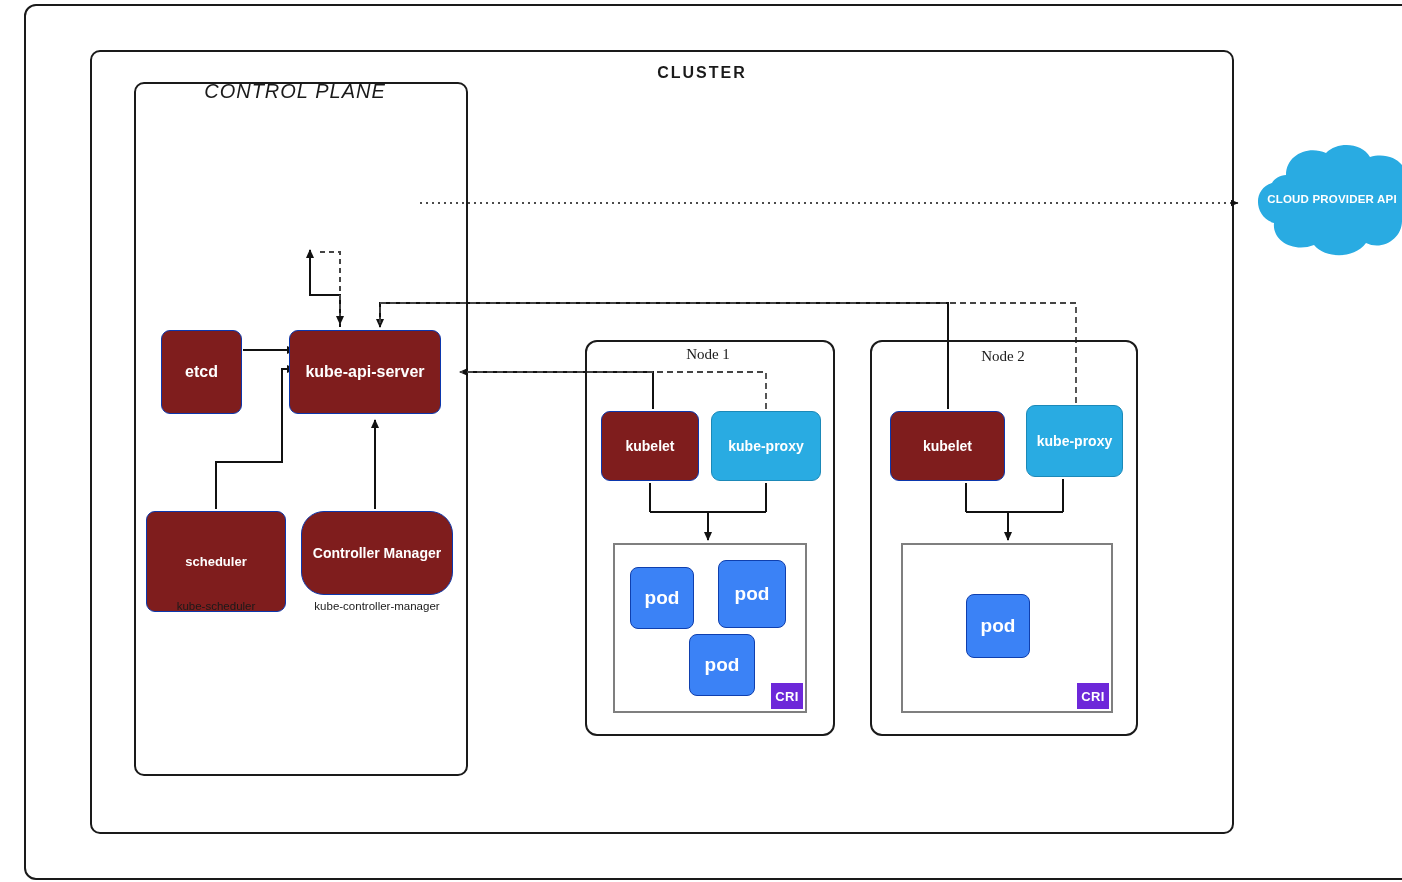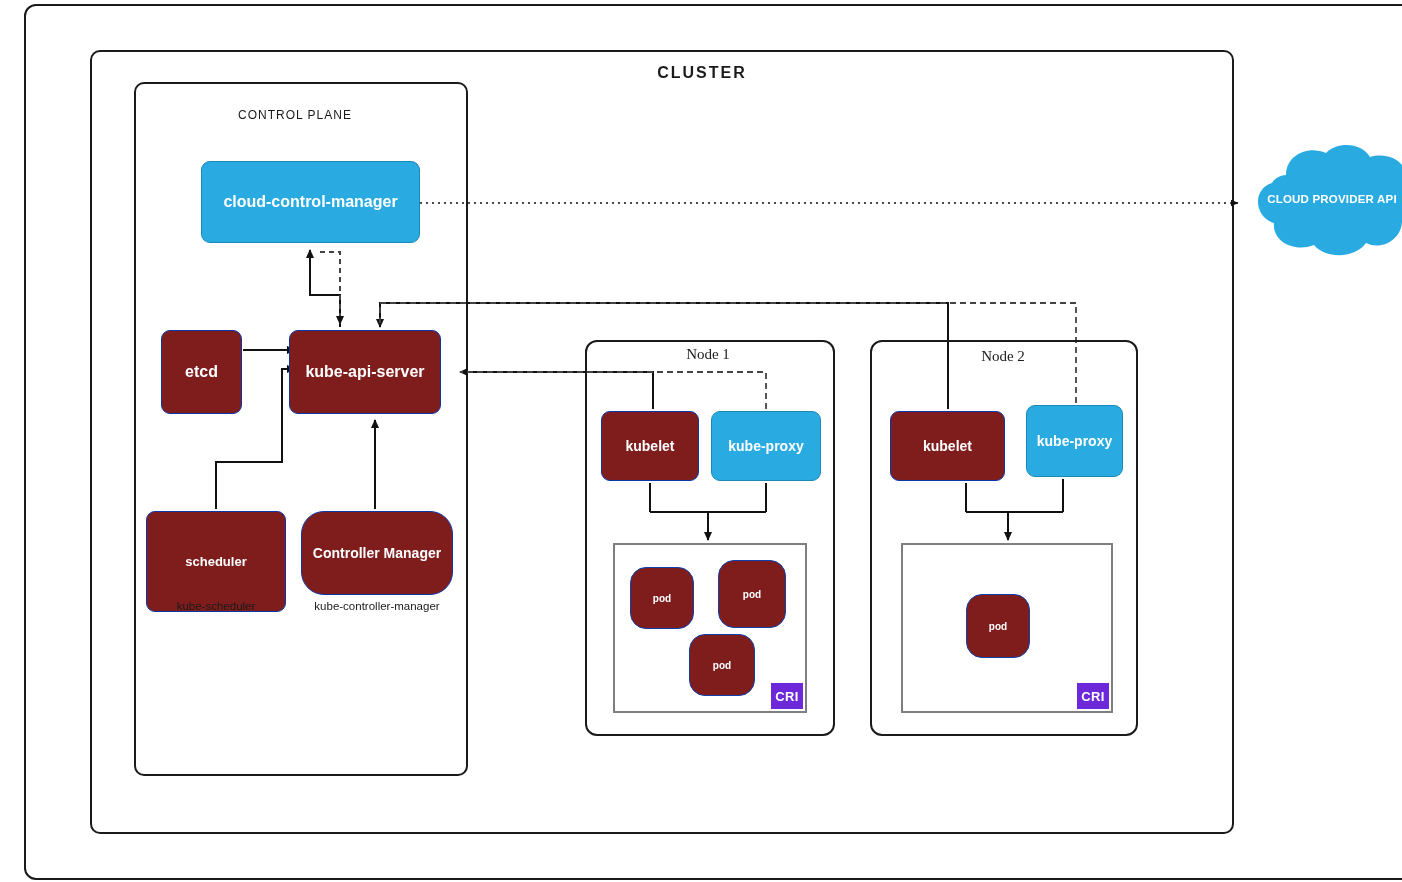--- a/index.html
+++ b/index.html
@@ -33,30 +33,30 @@
   #kube-api-server{left:269px;top:330px;width:152px;height:84px;font-size:16px;}
   #etcd{left:141px;top:330px;width:81px;height:84px;font-size:16px;}
   #scheduler{left:126px;top:511px;width:140px;height:101px;font-size:13px;}
   #controller-manager{left:281px;top:511px;width:152px;height:84px;font-size:14px;border-radius:23px;}
 
   #node1-kubelet{left:581px;top:411px;width:98px;height:70px;font-size:14px;}
   #node1-kube-proxy{left:691px;top:411px;width:110px;height:70px;font-size:14px;}
   #node2-kubelet{left:870px;top:411px;width:115px;height:70px;font-size:14px;}
   #node2-kube-proxy{left:1006px;top:405px;width:97px;height:72px;font-size:14px;}
 
-  .pod{position:absolute;border-radius:16px;background:#7f1d1d;border:1px solid #0f3fae;
-       color:#fff;font-weight:bold;font-size:10px;display:flex;align-items:center;justify-content:center;}
+  .pod{position:absolute;border-radius:8px;background:#3b82f6;border:1px solid #0f3fae;
+       color:#fff;font-weight:bold;font-size:19px;display:flex;align-items:center;justify-content:center;}
   #n1-pod-1{left:610px;top:567px;width:62px;height:60px;}
   #n1-pod-2{left:698px;top:560px;width:66px;height:66px;}
   #n1-pod-3{left:669px;top:634px;width:64px;height:60px;}
   #n2-pod-1{left:946px;top:594px;width:62px;height:62px;}
 
   .cap{position:absolute;color:#1a1a1a;text-align:center;}
   #cluster-title{left:570px;top:64px;width:224px;font-size:16px;font-weight:bold;letter-spacing:2px;}
-  #control-plane-title{left:165px;top:108px;width:220px;font-size:12px;letter-spacing:1px;}
+  #control-plane-title{left:165px;top:80px;width:220px;font-size:20px;letter-spacing:1px;font-style:italic;}
   #node1-title{left:600px;top:346px;width:176px;font-size:15px;font-family:Liberation Serif, serif;}
   #node2-title{left:895px;top:348px;width:176px;font-size:15px;font-family:"Liberation Serif",serif;}
   #kube-scheduler-cap{left:126px;top:600px;width:140px;font-size:11.5px;}
   #kube-controller-cap{left:271px;top:600px;width:172px;font-size:11.5px;}
 
   #cloud-shape{position:absolute;left:1222px;top:139px;width:180px;height:126px;}
   #cloud-label{position:absolute;left:1222px;top:193px;width:180px;text-align:center;
                color:#fff;font-weight:bold;font-size:11.5px;letter-spacing:.2px;}
 
   #wires{position:absolute;left:0;top:0;width:1402px;height:882px;pointer-events:none;}
@@ -105,21 +105,20 @@
     <path d="M746,483 L746,512" stroke="#111" stroke-width="2" fill="none"></path>
     <path d="M630,512 L746,512" stroke="#111" stroke-width="2" fill="none"></path>
     <path d="M688,512 L688,540" stroke="#111" stroke-width="2" fill="none" marker-end="url(#ah)"></path>
 
     <path d="M946,483 L946,512" stroke="#111" stroke-width="2" fill="none"></path>
     <path d="M1043,479 L1043,512" stroke="#111" stroke-width="2" fill="none"></path>
     <path d="M946,512 L1043,512" stroke="#111" stroke-width="2" fill="none"></path>
     <path d="M988,512 L988,540" stroke="#111" stroke-width="2" fill="none" marker-end="url(#ah)"></path>
   </svg>
 
-  <div id="cloud-control-manager" class="box light">cloud-control-manager</div>
   <div id="kube-api-server" class="box dark">kube-api-server</div>
   <div id="etcd" class="box dark">etcd</div>
   <div id="scheduler" class="box dark">scheduler</div>
   <div id="controller-manager" class="box dark">Controller Manager</div>
 
   <div id="kube-scheduler-cap" class="cap">kube-scheduler</div>
   <div id="kube-controller-cap" class="cap">kube-controller-manager</div>
 
   <div id="node1-frame" class="node-frame"></div>
   <div id="node1-title" class="cap">Node 1</div>

